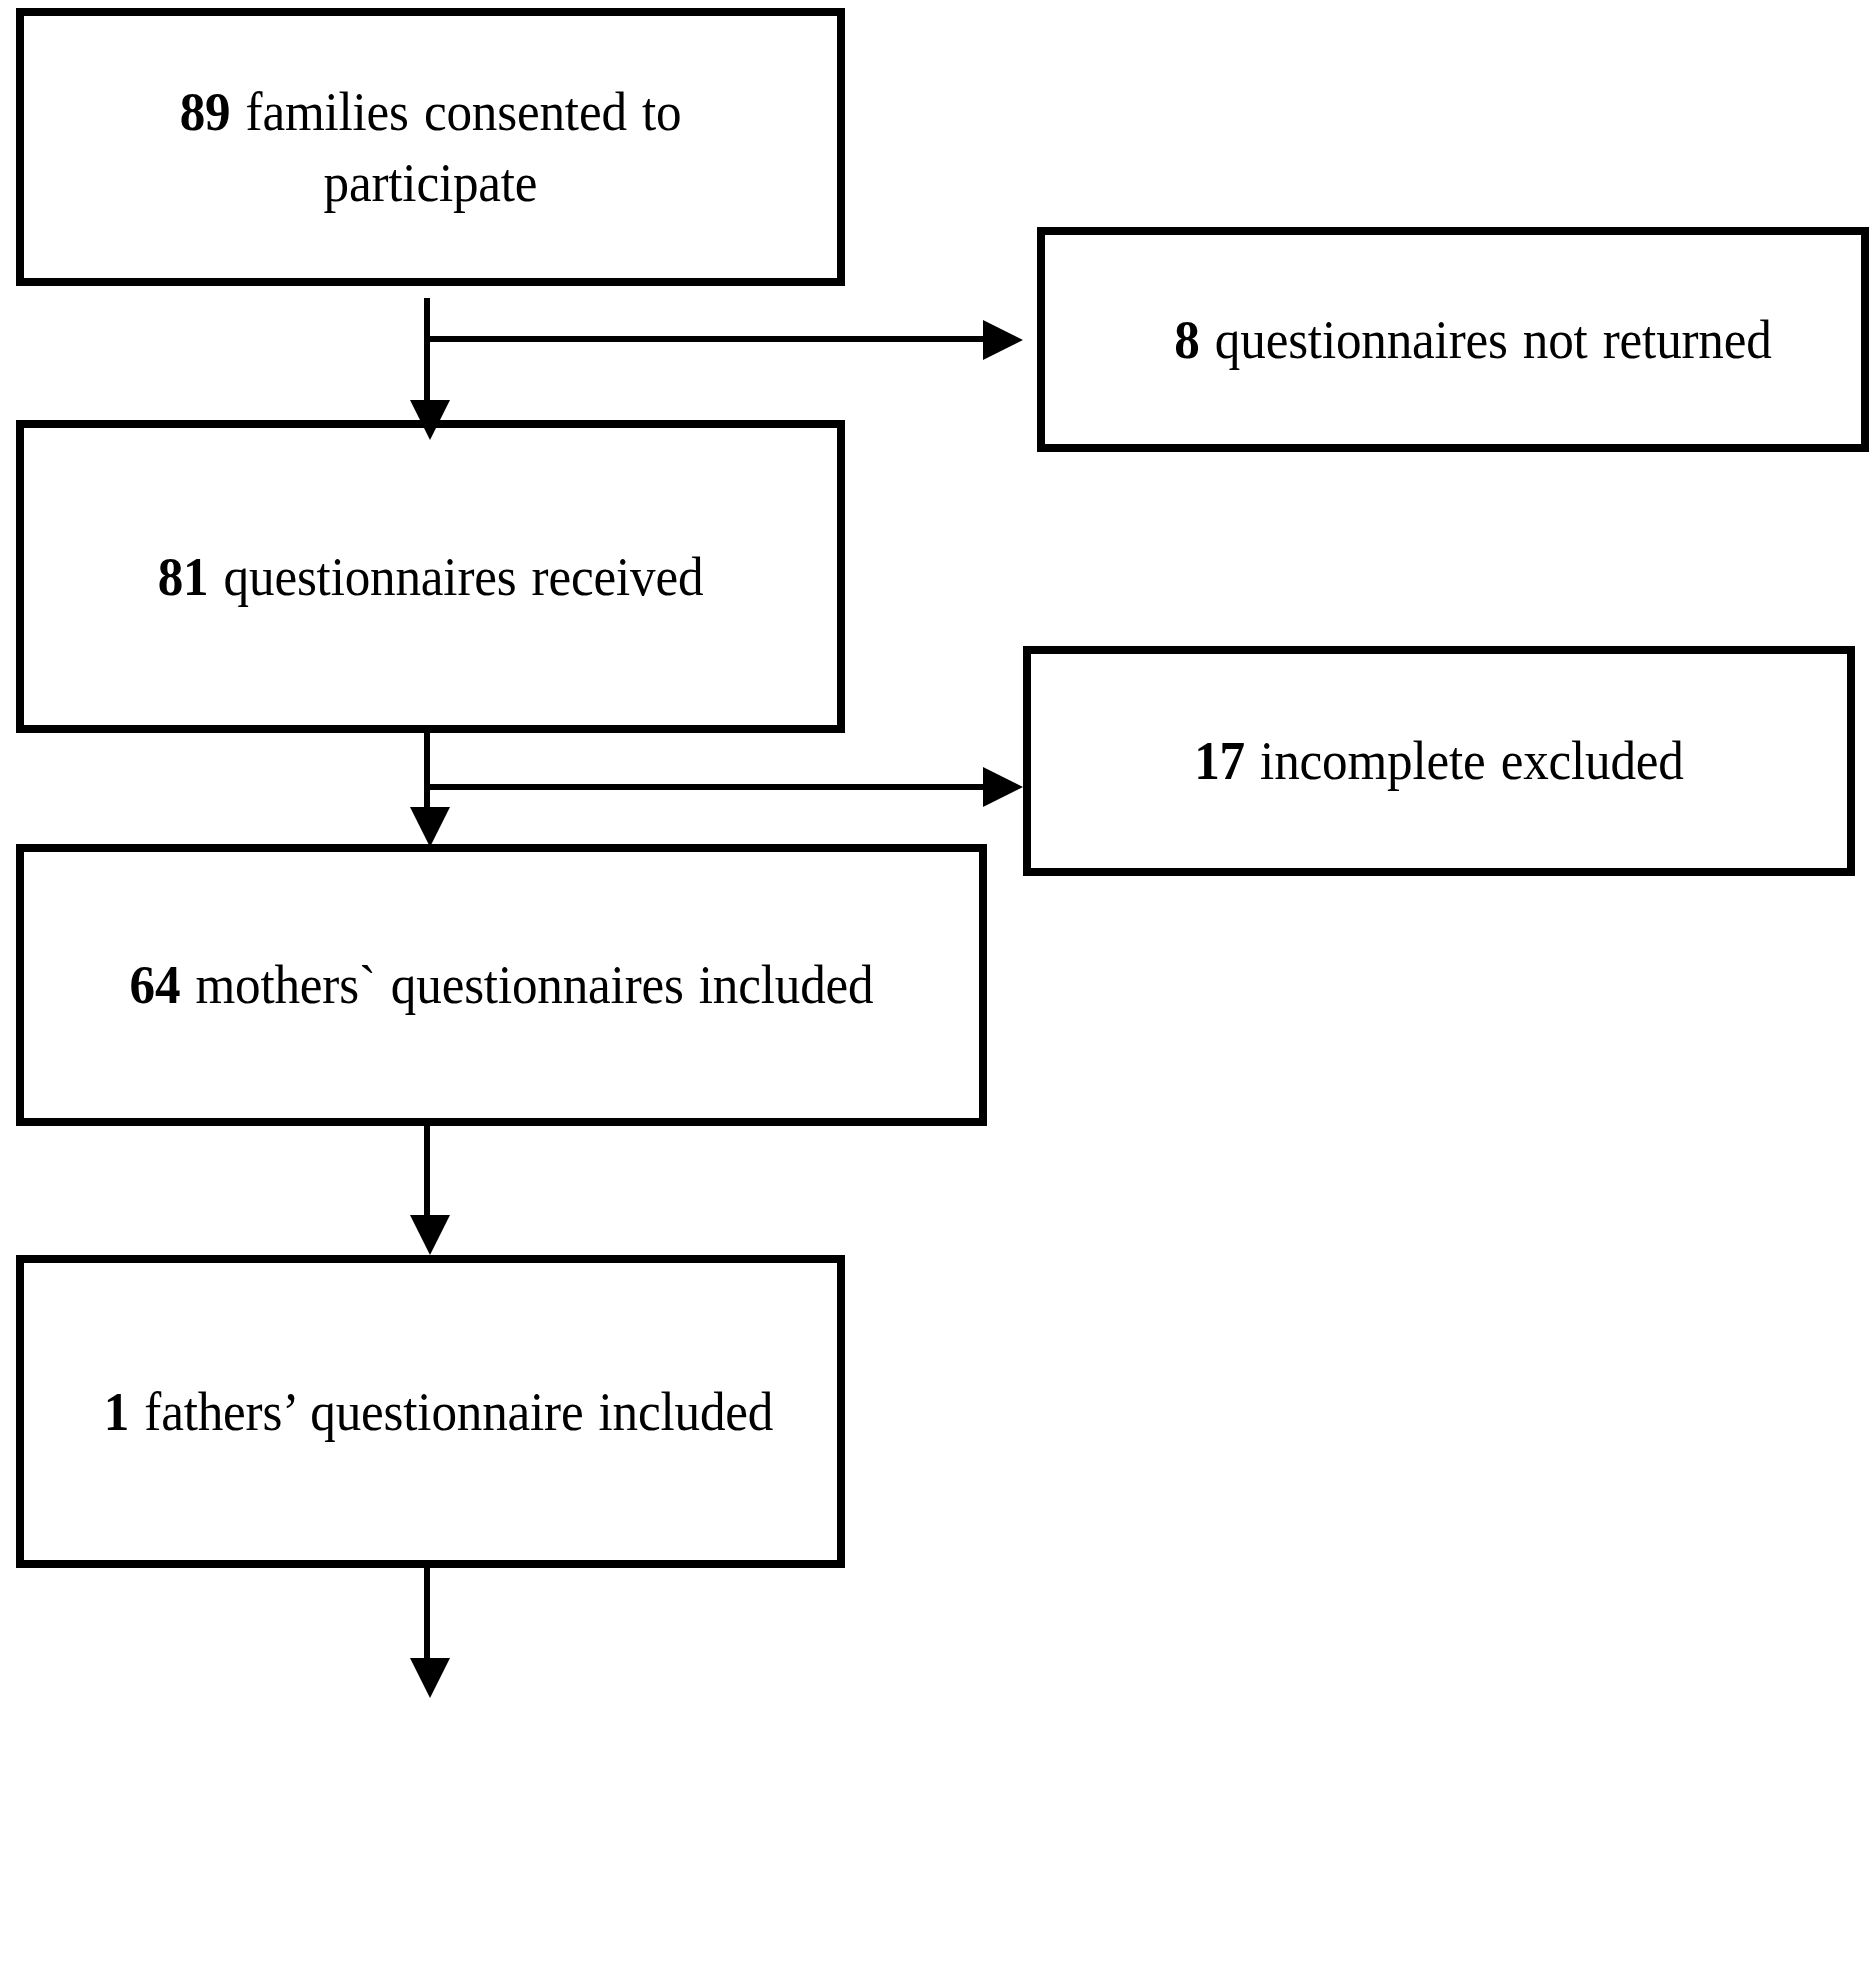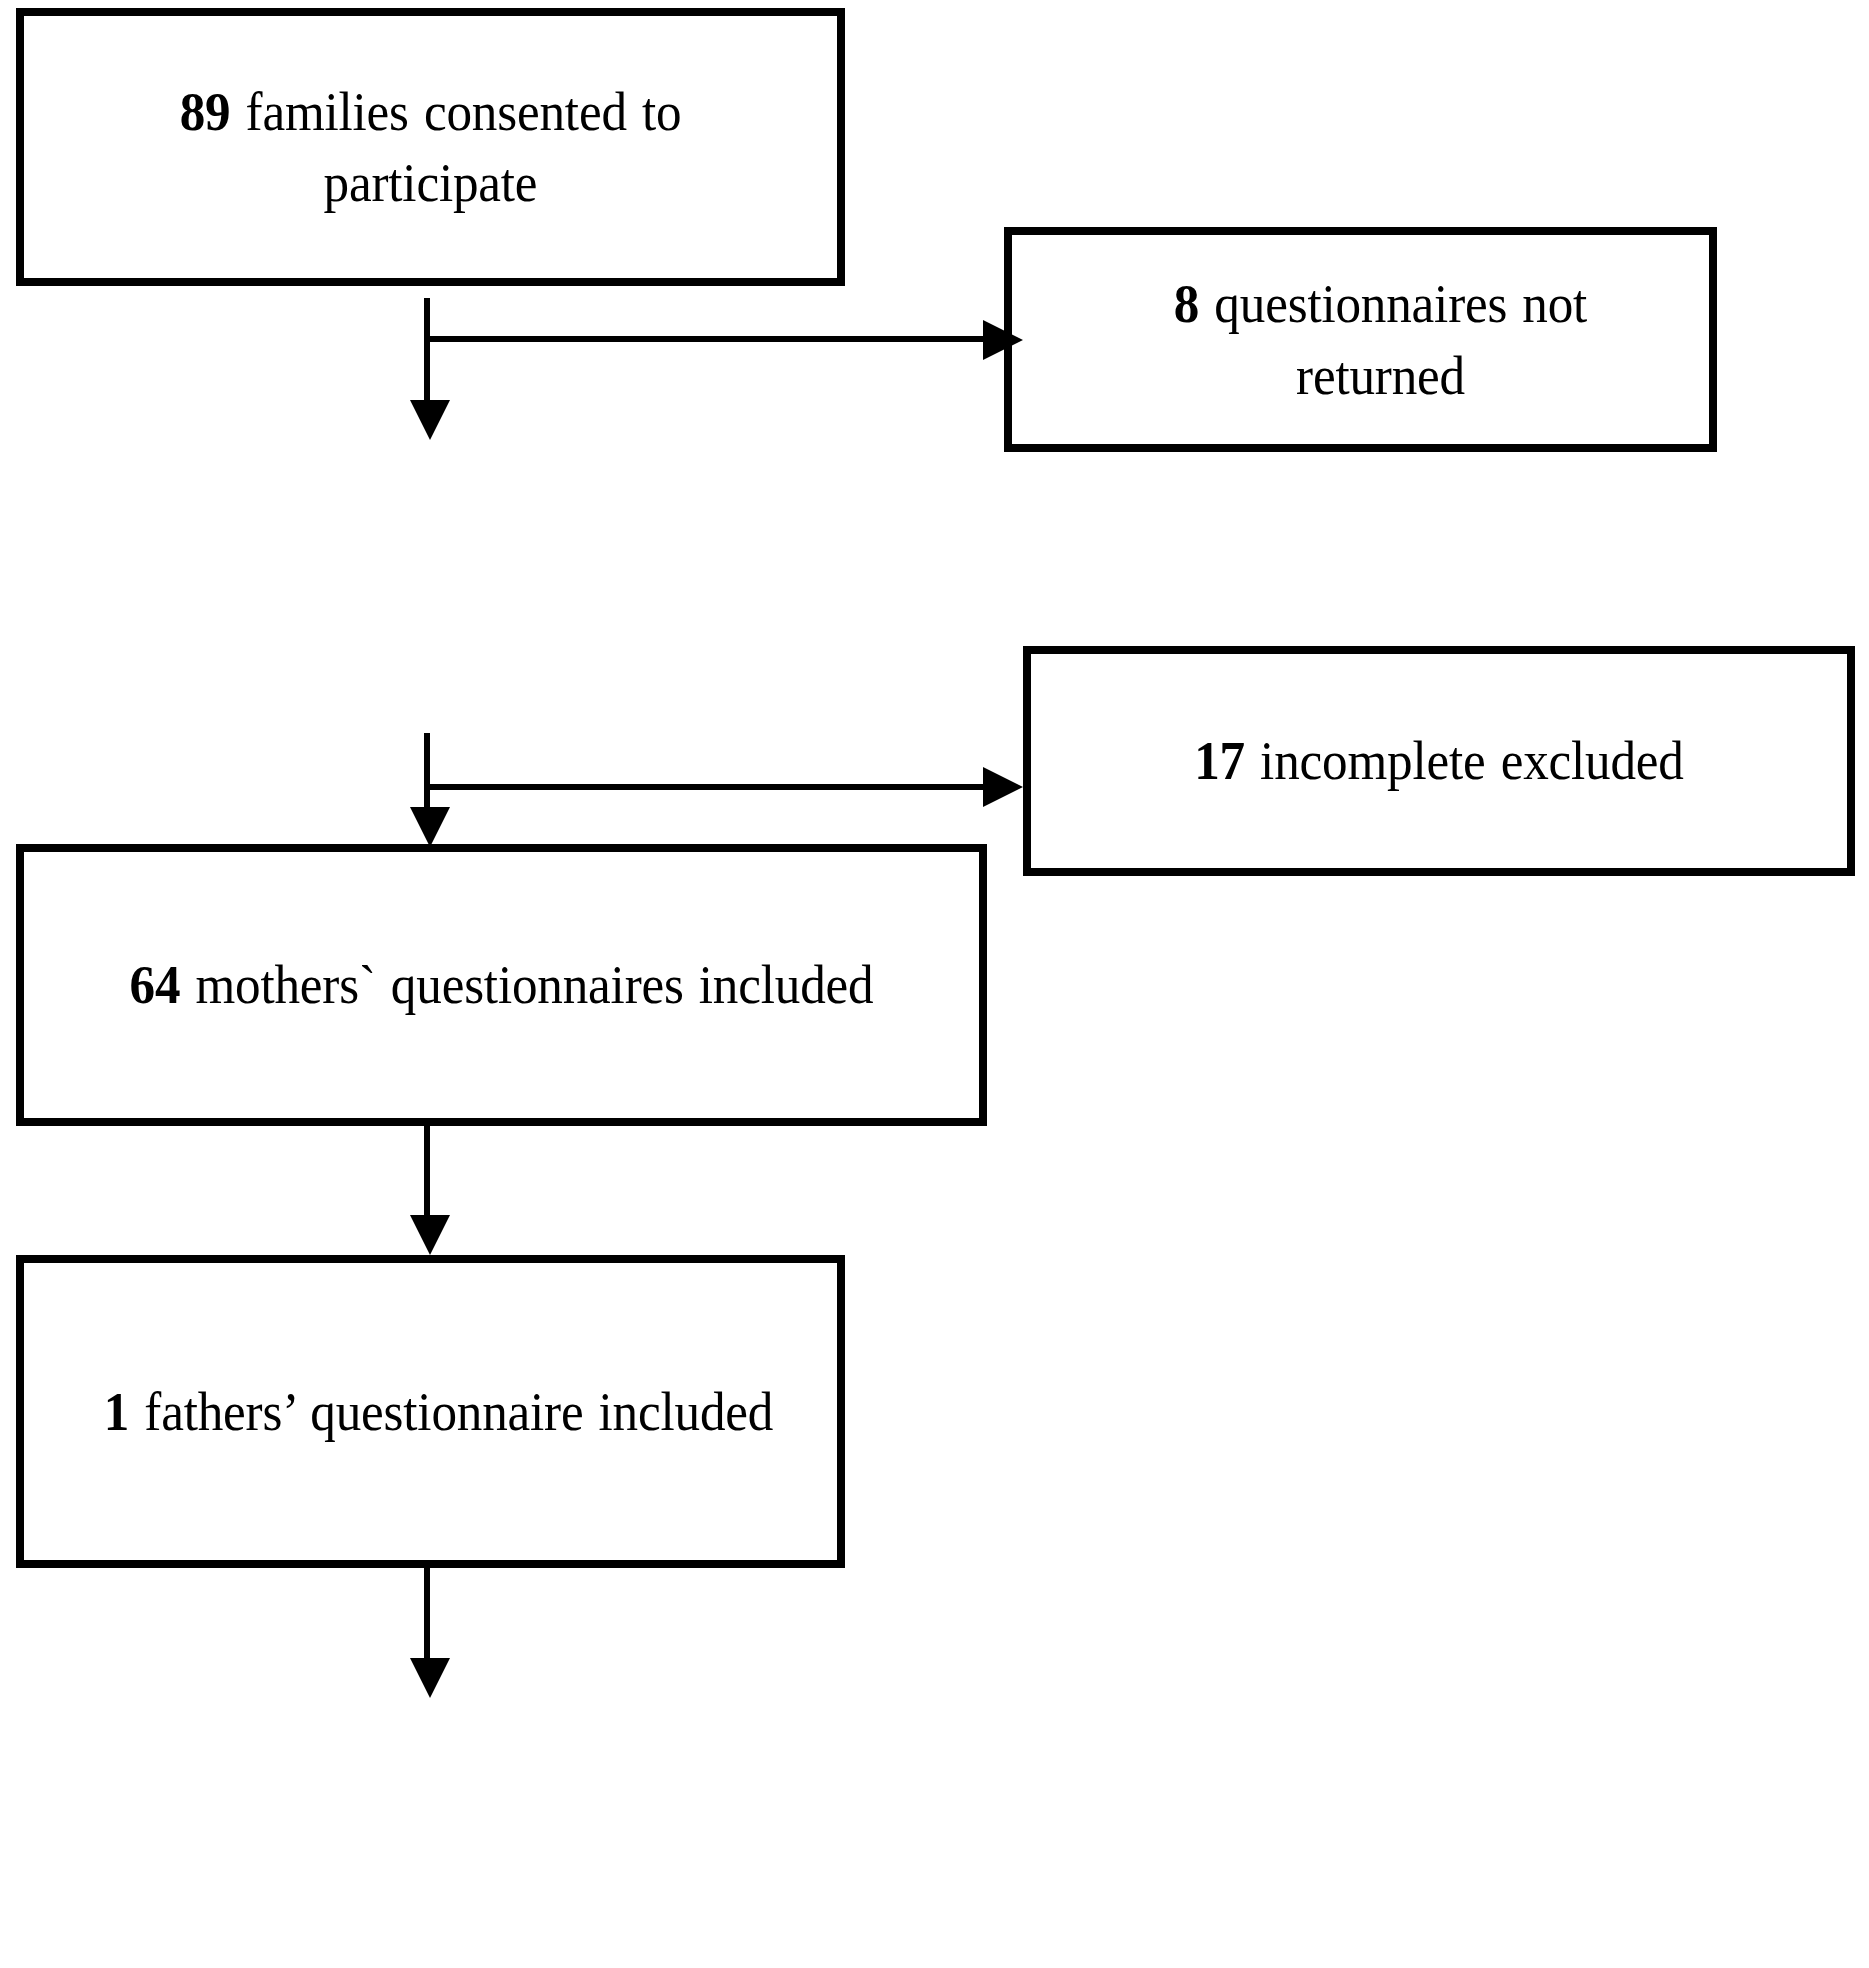--- a/index.html
+++ b/index.html
@@ -44,21 +44,21 @@
   .node-label b {
     font-weight: 700;
   }
   
   #node-consented   { left: 16.4px;  top: 8px;   width: 829px; height: 278px; }
   #node-received    { left: 16.4px;  top: 420px;  width: 829px; height: 313px; }
   #node-mothers     { left: 16.4px;  top: 844px;  width: 971px; height: 282px; }
   #node-fathers     { left: 16.4px;  top: 1255px; width: 829px; height: 313px; padding-left: 16px; }
   #node-analysis    { left: 16.4px;  top: 1698px; width: 827px; height: 253px; }
   
-  #node-notreturned { left: 1004px; top: 227px;  width: 713px; height: 225px; padding-left: 40px; }
+  #node-notreturned { left: 1037px; top: 227px;  width: 832px; height: 225px; padding-left: 40px; }
   #node-excluded    { left: 1023px; top: 646px;  width: 832px; height: 230px; }
 
   
   .conn { position: absolute; background: #000000; }
   .vline { width: 6.4px; }
   .hline { height: 6.4px; }
   .arrow-down {
     position: absolute;
     width: 0; height: 0;
     border-left: 20px solid transparent;
@@ -91,20 +91,23 @@
 </style>
 </head>
 <body>
 
 <div id="canvas">
 
   <div class="node" id="node-consented">
     <span class="node-label"><b>89</b> <span>families consented to participate</span></span>
   </div>
 
+  <div class="node" id="node-received">
+    <span class="node-label"><b>81</b> <span>questionnaires received</span></span>
+  </div>
 
   <div class="node" id="node-mothers">
     <span class="node-label"><b>64</b> <span>mothers` questionnaires included</span></span>
   </div>
 
   <div class="node" id="node-fathers">
     <span class="node-label"><b>1</b> <span>fathers’ questionnaire included</span></span>
   </div>
 
 

